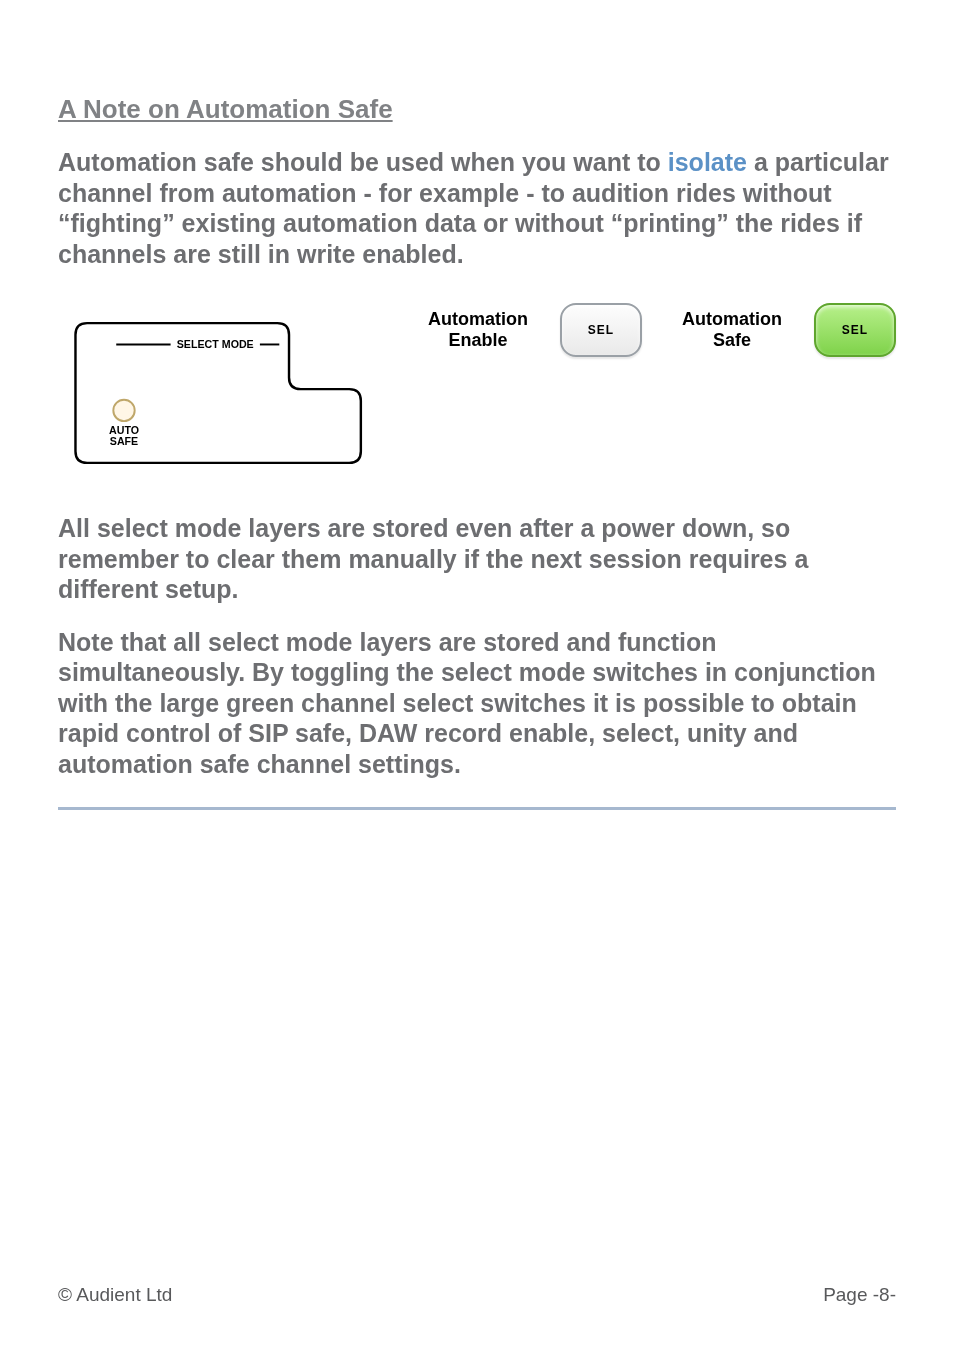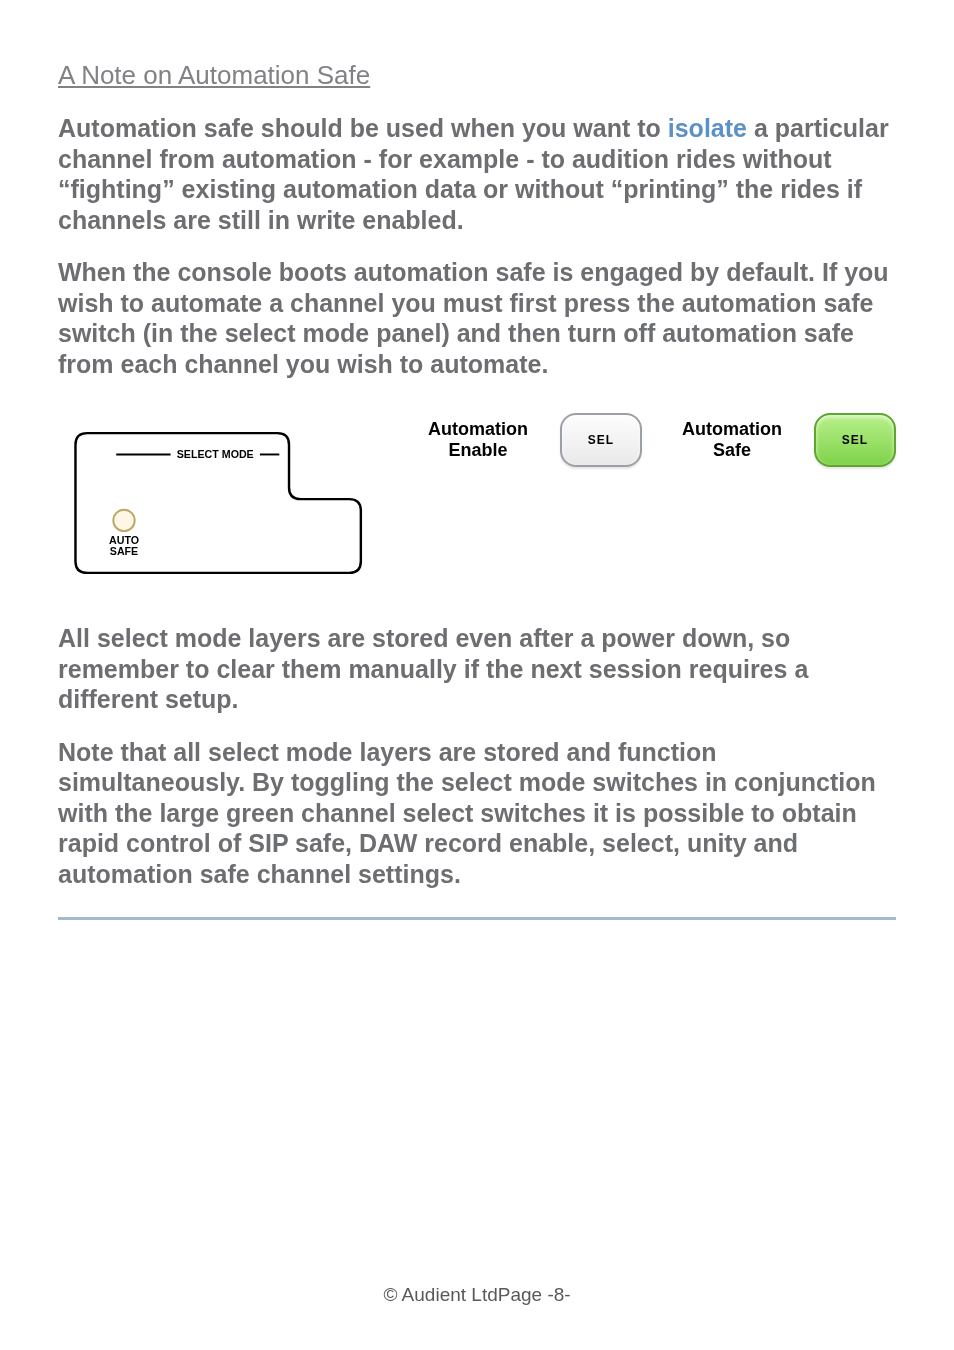--- a/index.html
+++ b/index.html
@@ -30,22 +30,23 @@
     border-bottom: 4px solid #a6b8cf;
     padding-bottom: 4px;
     flex: 1;
     margin-right: 24px;
   }
   .logo {
     width: 120px;
     text-align: center;
   }
   .section-heading {
+    margin-top: 34px;
     font-size: 26px;
-    font-weight: 400;
+    font-weight: 700;
     color: #808285;
     text-decoration: underline;
   }
   .body-text {
     margin-top: 22px;
     font-size: 25px;
     line-height: 1.22;
     color: #6d6e71;
     font-weight: 700;
   }
@@ -95,38 +96,37 @@
     margin-top: 28px;
     border: none;
     border-top: 3px solid #a6b8cf;
   }
   .footer {
     position: absolute;
     bottom: 44px;
     left: 58px;
     right: 58px;
     display: flex;
-    justify-content: center;
+    justify-content: space-between;
     font-size: 19px;
     color: #58595b;
   }
 </style>
 </head>
 <body>
 
 <div class="page">
 
 
   <div class="section-heading">A Note on Automation Safe</div>
 
   <div class="body-text">
     <span>Automation safe should be used when you want to </span><span class="highlight">isolate</span><span> a particular channel from automation - for example - to audition rides without “fighting” existing automation data or without “printing” the rides if channels are still in write enabled.</span>
   </div>
 
-  <div class="body-text">When the console boots automation safe is engaged by default. If you wish to automate a channel you must first press the automation safe switch (in the select mode panel) and then turn off automation safe from each channel you wish to automate.</div>
 
   <div class="diagram-row">
 
     <svg width="340" height="180" viewBox="0 0 340 180">
       <path d="M30 18
                Q18 18 18 30
                L18 150
                Q18 162 30 162
                L300 162
                Q312 162 312 150

